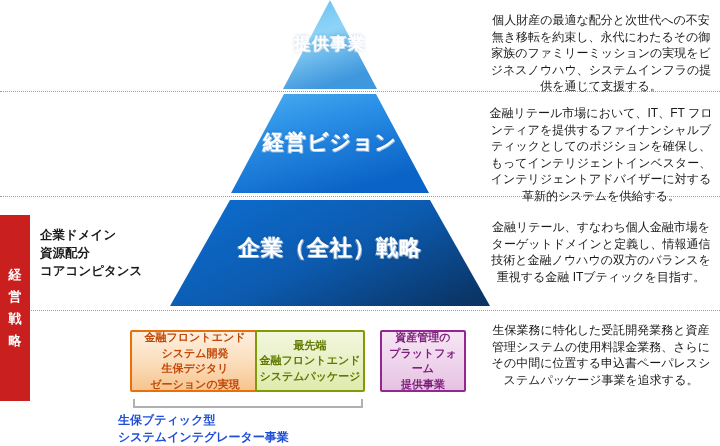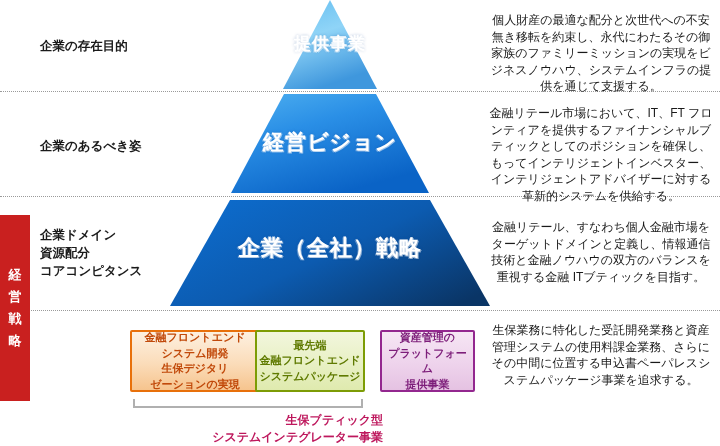--- a/index.html
+++ b/index.html
@@ -143,21 +143,21 @@
     background: linear-gradient(to bottom, #fdf0e0 0%, #fbdcb9 55%, #f6c48e 100%);
     color: #c1490a;
   }
   #box2 {
     left: 255px; top: 330px; width: 110px; height: 62px;
     border: 2px solid #7d9c05;
     background: linear-gradient(to bottom, #f2f6dd 0%, #e8f0c4 55%, #dfeaae 100%);
     color: #5f7a00;
   }
   #box3 {
-    left: 380px; top: 330px; width: 95px; height: 62px;
+    left: 380px; top: 330px; width: 86px; height: 62px;
     border: 2px solid #93278f;
     background: linear-gradient(to bottom, #f6e6f4 0%, #eed3ec 55%, #e5c2e2 100%);
     color: #7d1e7a;
   }
   .obox .seg { display: block; }
   .obox .gap { height: 7px; }
 
   
   #bracket {
     position: absolute;
@@ -167,49 +167,47 @@
     height: 9px;
     border-left: 2px solid #b0b0b0;
     border-right: 2px solid #b0b0b0;
     border-bottom: 2px solid #b0b0b0;
     box-sizing: border-box;
   }
 
   
   #caption {
     position: absolute;
-    left: 93px;
+    left: 118px;
     top: 412px;
     width: 290px;
-    text-align: right;
+    text-align: left;
     font-size: 12px;
     font-weight: bold;
     line-height: 17px;
-    color: #be185d;
+    color: #1d4ed8;
   }
   #caption .seg { display: block; }
 </style>
 </head>
 <body>
 
 <div id="stage">
 
   <div class="hsep s1"></div>
   <div class="hsep s2"></div>
   <div class="hsep s3"></div>
 
   <div id="redband">
     <span class="ch">経</span>
     <span class="ch">営</span>
     <span class="ch">戦</span>
     <span class="ch">略</span>
   </div>
 
-  <div class="leftlabel l1">企業の存在目的</div>
-  <div class="leftlabel l2"><span>企業のあるべき姿</span></div>
   <div class="leftlabel l3">
     <span style="display:block">企業ドメイン</span>
     <span style="display:block">資源配分</span>
     <span style="display:block">コアコンピタンス</span>
   </div>
 
   <div id="pyramid">
 
     <div class="tier" id="tier1">
       <svg width="330" height="89" viewBox="0 0 330 89">

